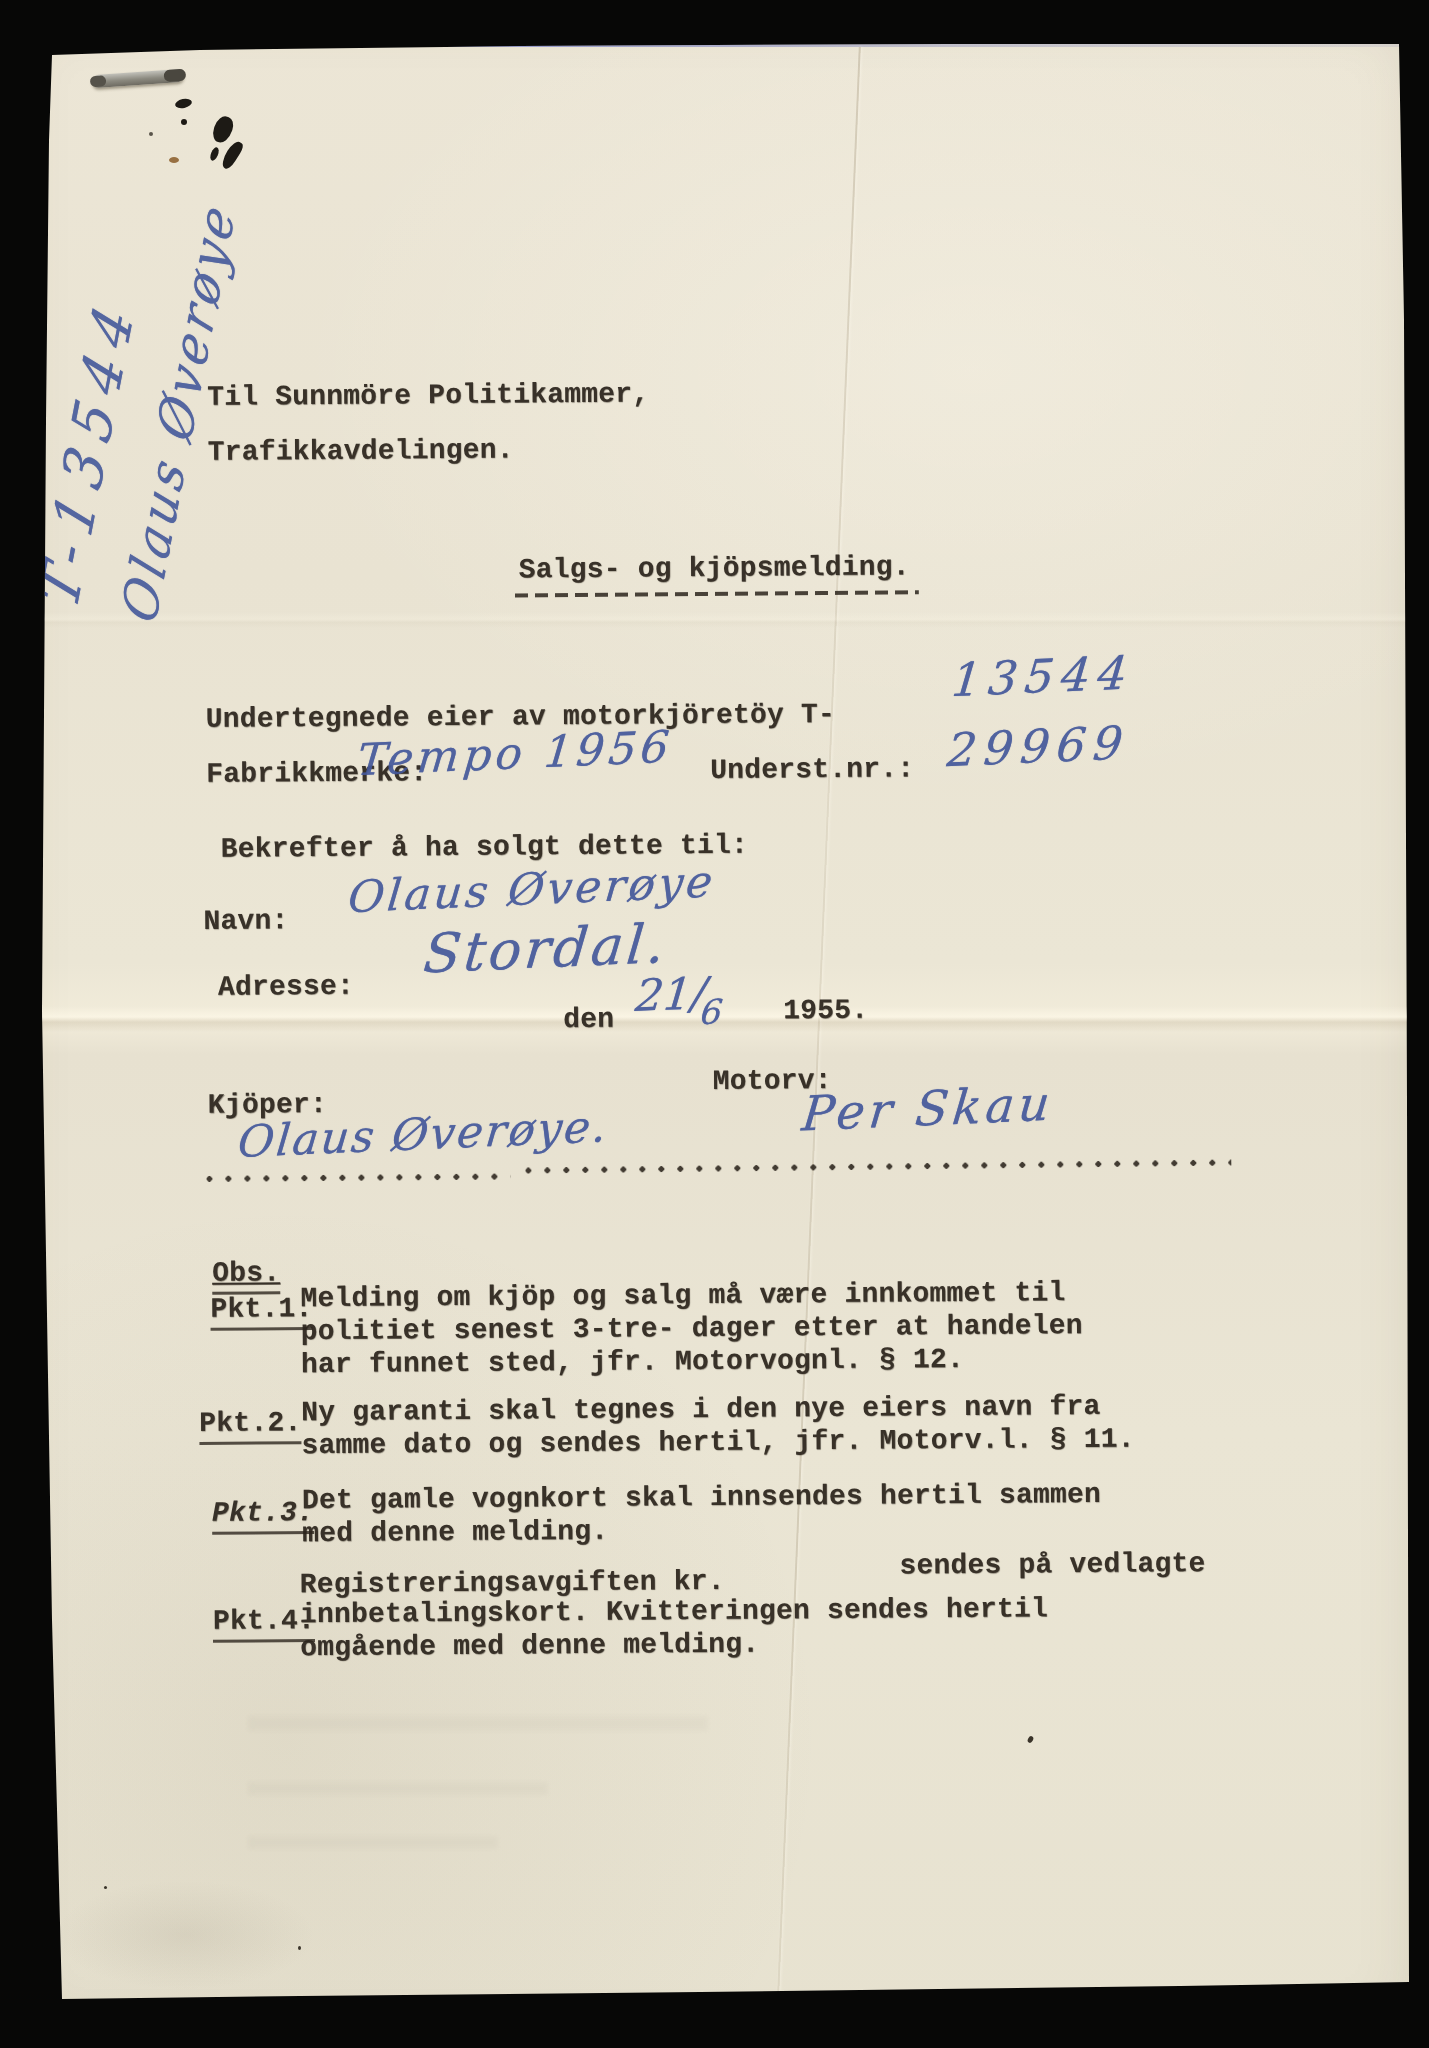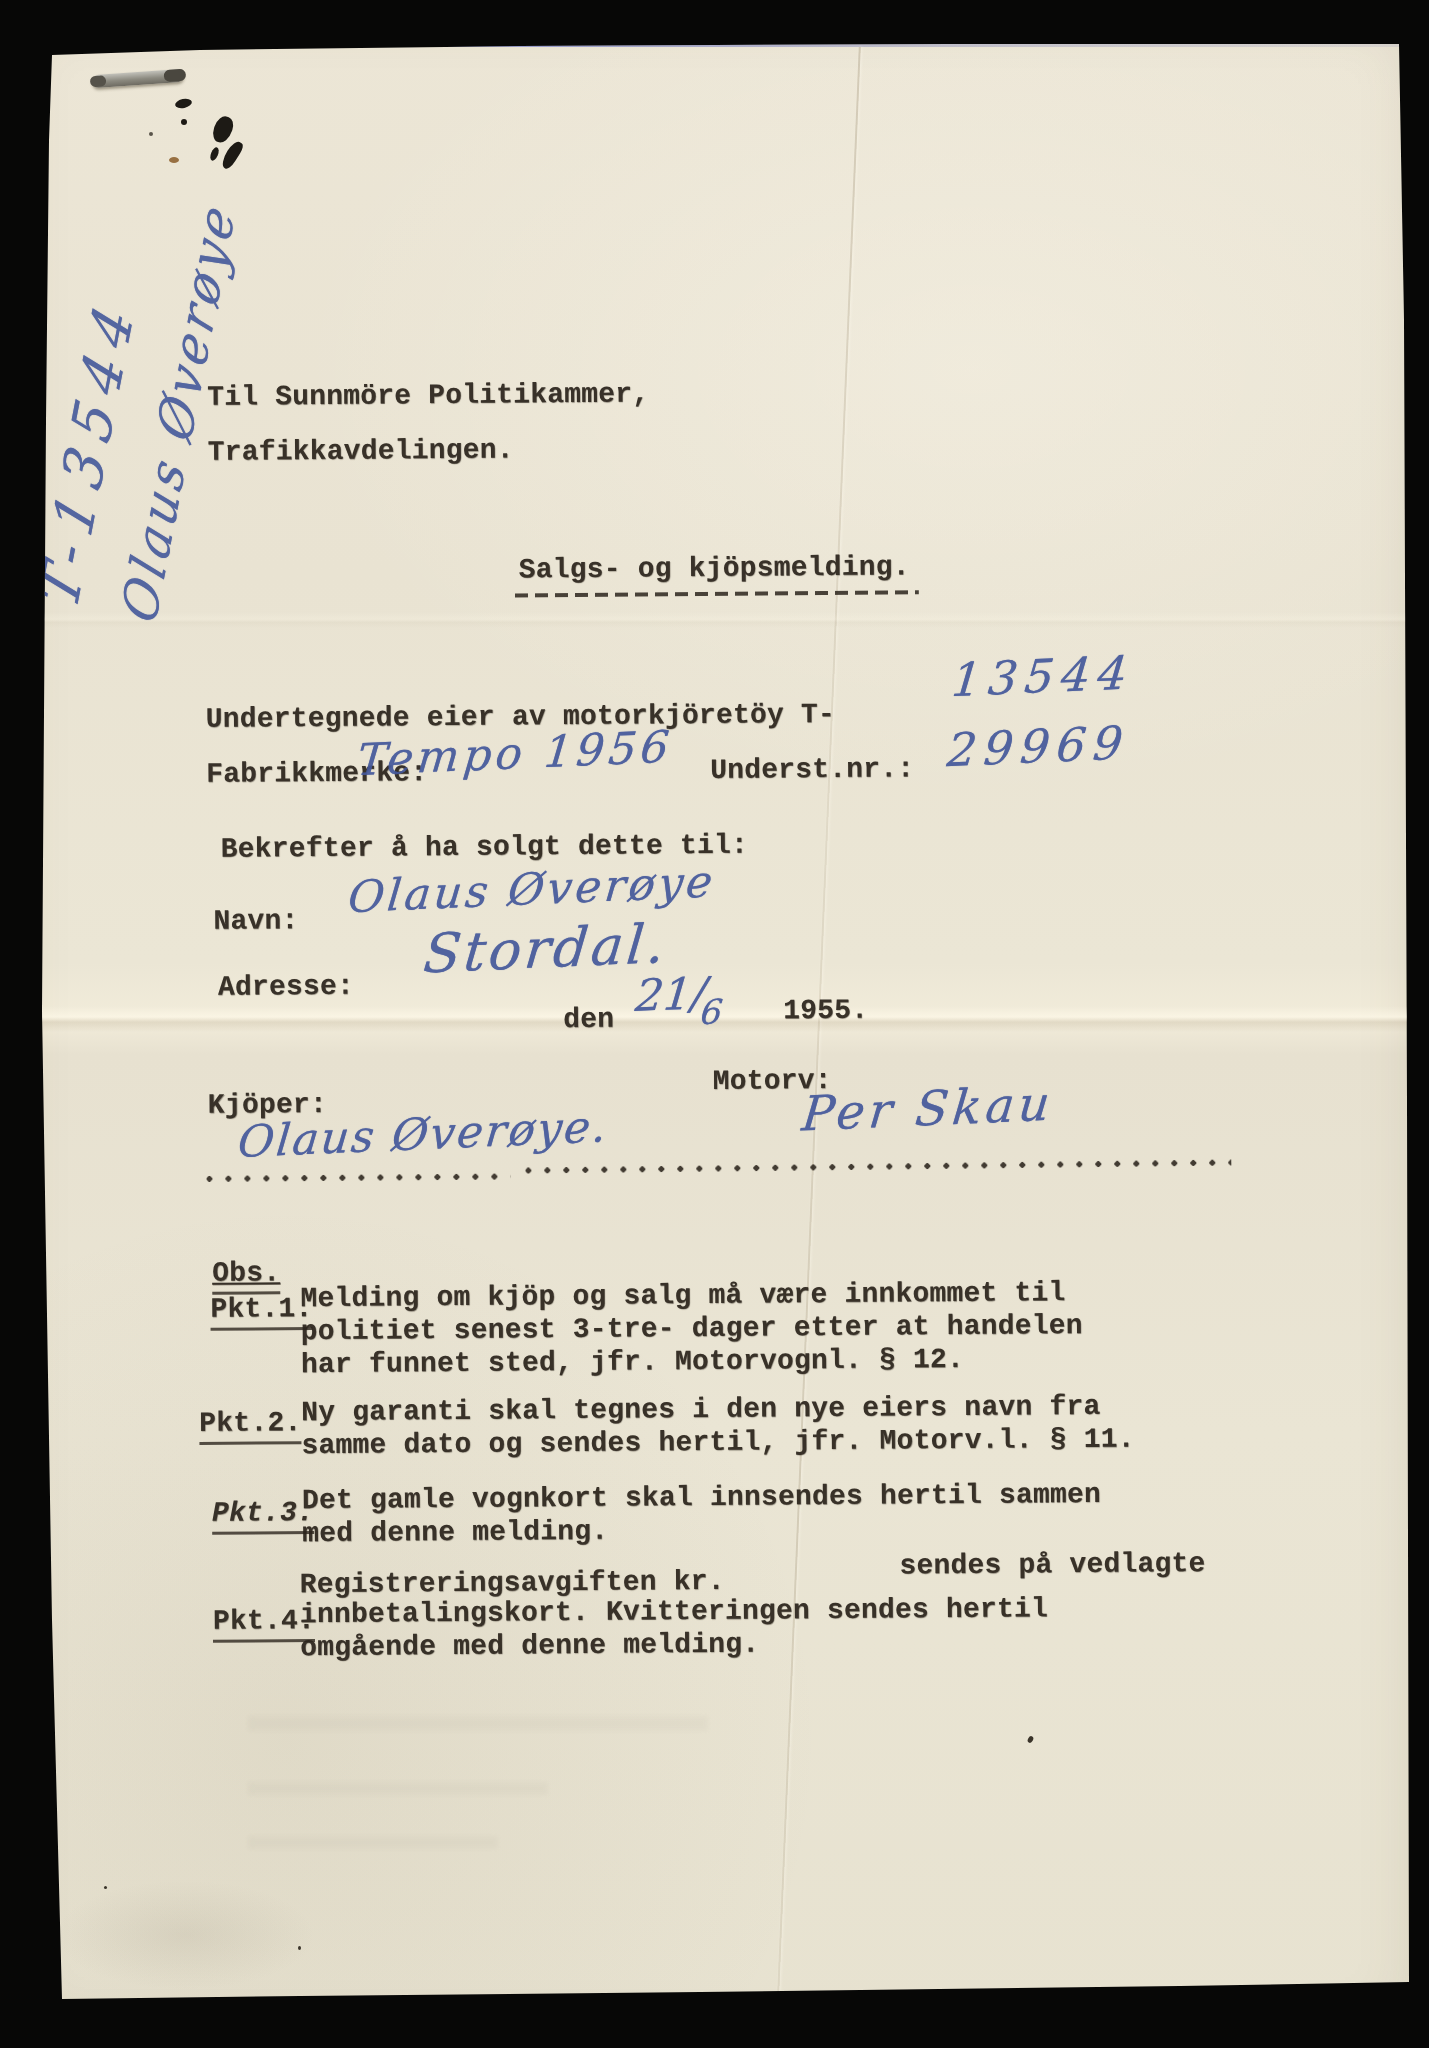--- a/index.html
+++ b/index.html
@@ -101,21 +101,21 @@
       <div class="dashline" style="left:518px;top:592px;width:404px;"></div>
 
       <div class="t" style="left:208px;top:700px;">Undertegnede eier av motorkjöretöy T-</div>
       <div class="h" style="left:955px;top:652px;font-size:46px;letter-spacing:7px;">13544</div>
       <div class="t" style="left:208px;top:755px;">Fabrikkmerke:</div>
       <div class="h" style="left:360px;top:726px;font-size:44px;letter-spacing:4px;">Tempo 1956</div>
       <div class="t" style="left:712px;top:755px;">Underst.nr.:</div>
       <div class="h" style="left:950px;top:722px;font-size:46px;letter-spacing:7px;">29969</div>
 
       <div class="t" style="left:222px;top:830px;">Bekrefter å ha solgt dette til:</div>
-      <div class="t" style="left:214px;top:902px;">Navn:</div>
+      <div class="t" style="left:204px;top:902px;">Navn:</div>
       <div class="h" style="left:350px;top:862px;font-size:44px;letter-spacing:3px;">Olaus Øverøye</div>
       <div class="t" style="left:218px;top:968px;">Adresse:</div>
       <div class="h" style="left:425px;top:916px;font-size:54px;letter-spacing:3px;">Stordal.</div>
 
       <div class="t" style="left:563px;top:1003px;">den</div>
       <div class="h datefrac" style="left:636px;top:968px;font-size:44px;"><span>21/</span><span class="mo">6</span></div>
       <div class="t" style="left:783px;top:996px;">1955.</div>
 
       <div class="t" style="left:207px;top:1086px;">Kjöper:</div>
       <div class="t" style="left:712px;top:1066px;">Motorv:</div>

